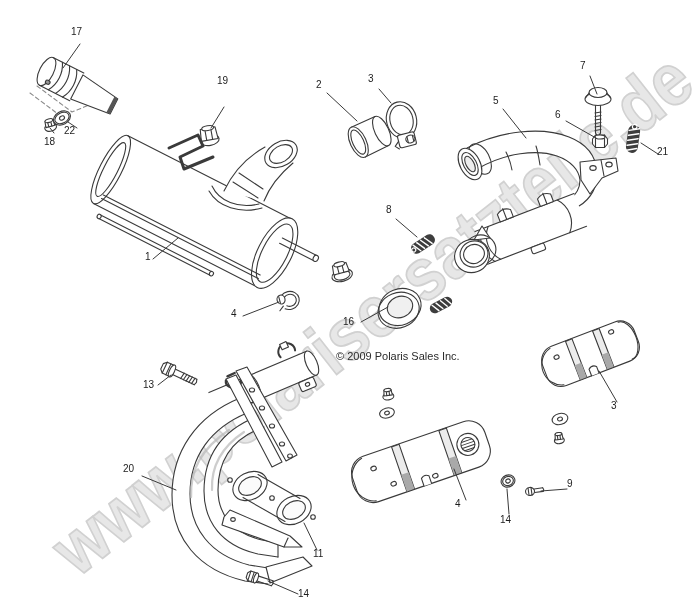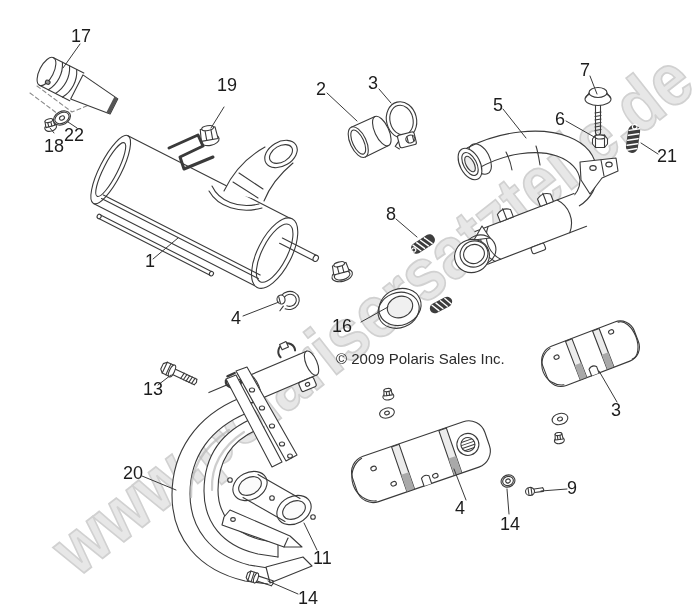--- a/index.html
+++ b/index.html
@@ -1,21 +1,21 @@
 <!DOCTYPE html>
 <html><head>
 <meta charset="utf-8">
 <style>
   html,body{margin:0;padding:0;background:#ffffff;}
   .stage{position:relative;width:700px;height:614px;background:#ffffff;overflow:hidden;
          font-family:"Liberation Sans",sans-serif;}
   .stage svg{position:absolute;left:0;top:0;}
-  .co{position:absolute;font-size:18px;line-height:1;color:#1c1c1c;
+  .co{position:absolute;font-size:10px;line-height:1;color:#1c1c1c;
       font-family:"Liberation Sans",sans-serif;}
-  .copyright{position:absolute;left:336px;top:350px;font-size:15px;color:#2b2b2b;
+  .copyright{position:absolute;left:336px;top:350px;font-size:11px;color:#2b2b2b;
       font-family:"Liberation Sans",sans-serif;}
   .wm-text{font-family:"Liberation Sans",sans-serif;font-weight:bold;}
 </style>
 </head>
 <body>
 
 <div class="stage">
 
   <svg width="700" height="614" aria-hidden="true">
     <text class="wm-text" x="372" y="314" text-anchor="middle" dominant-baseline="central" transform="rotate(-38.2 372 314)" textLength="790" lengthAdjust="spacingAndGlyphs" font-size="74" fill="#e3e3e3" stroke="#c9c9c9" stroke-width="1.8" opacity="0.85">www.polarisersatzteile.de</text>
@@ -424,21 +424,21 @@
   <div class="co" style="left:555px;top:110px">6</div>
   <div class="co" style="left:580px;top:61px">7</div>
   <div class="co" style="left:386px;top:205px">8</div>
   <div class="co" style="left:567px;top:479px">9</div>
   <div class="co" style="left:500px;top:515px">14</div>
   <div class="co" style="left:611px;top:401px">3</div>
   <div class="co" style="left:313px;top:549px">11</div>
   <div class="co" style="left:143px;top:380px">13</div>
   <div class="co" style="left:298px;top:589px">14</div>
   <div class="co" style="left:455px;top:499px">4</div>
-  <div class="co" style="left:332px;top:317px">16</div>
+  <div class="co" style="left:343px;top:317px">16</div>
   <div class="co" style="left:71px;top:27px">17</div>
   <div class="co" style="left:44px;top:137px">18</div>
   <div class="co" style="left:217px;top:76px">19</div>
   <div class="co" style="left:123px;top:464px">20</div>
   <div class="co" style="left:657px;top:147px">21</div>
   <div class="co" style="left:64px;top:126px">22</div>
 
   <div class="copyright">© 2009 Polaris Sales Inc.</div>
 </div>
 

